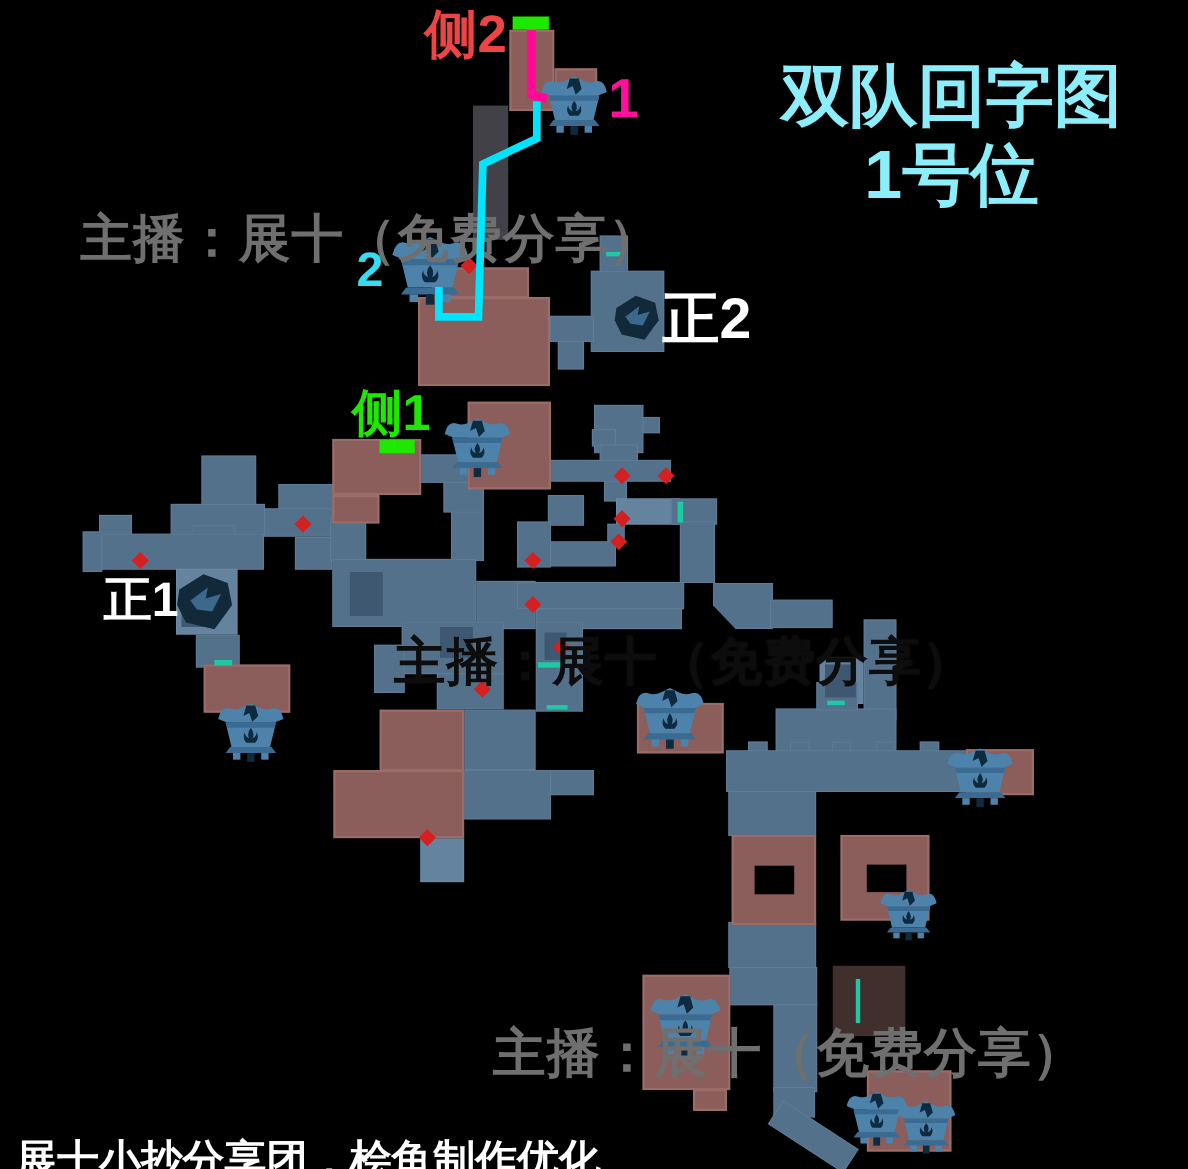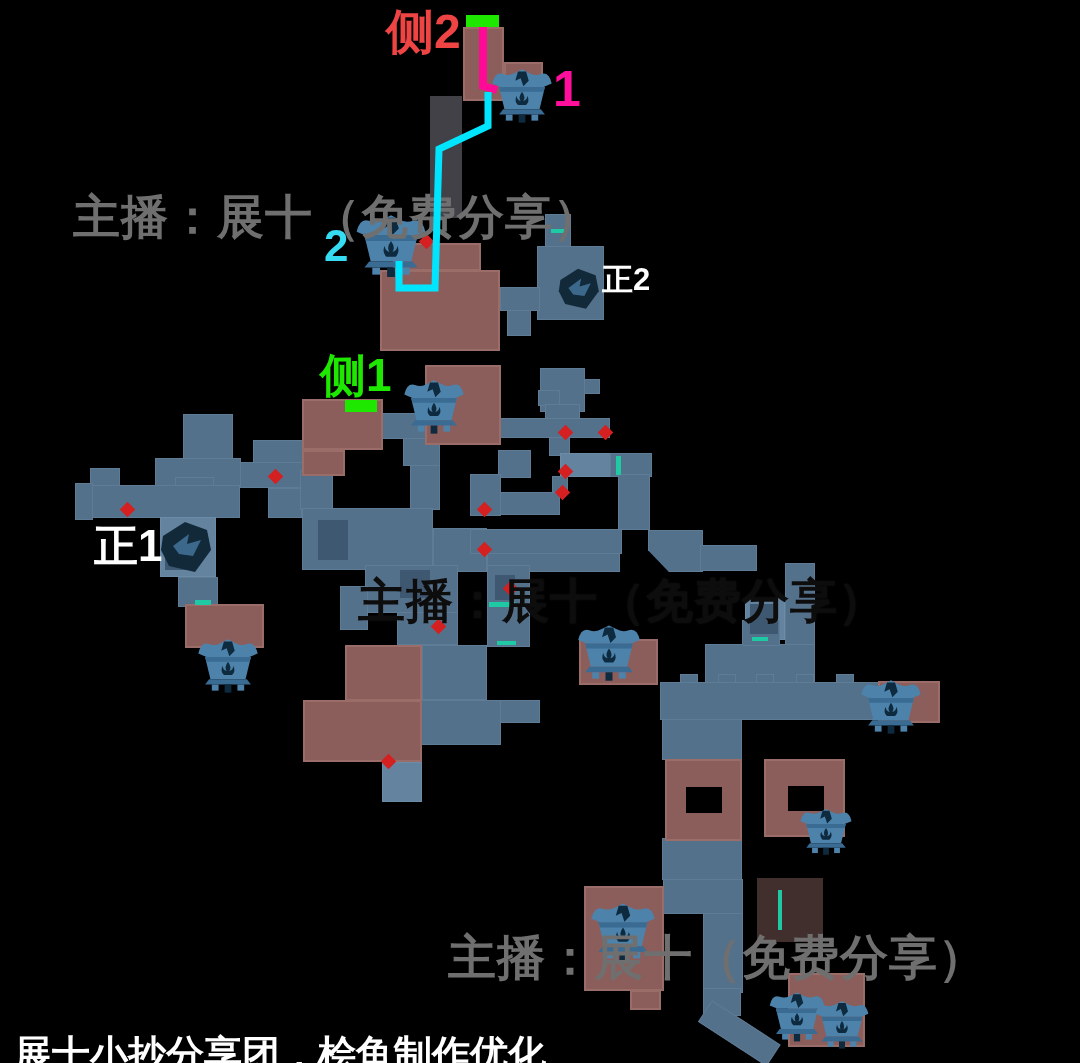--- a/index.html
+++ b/index.html
@@ -21,21 +21,21 @@
   .icon{position:absolute;z-index:8;overflow:visible;}
   #route-svg{position:absolute;left:0;top:0;z-index:16;pointer-events:none;}
   .wm{position:absolute;z-index:15;font-weight:bold;white-space:nowrap;letter-spacing:1px;font-family:Liberation Mono, monospace;}
   .wm-top{left:73px;top:186px;font-size:47px;color:var(--watermark-gray);}
   .wm-mid{left:358px;top:570px;font-size:47px;color:var(--watermark-dark);text-shadow:0 0 2px rgba(130,130,130,.18);}
   .wm-bottom{left:448px;top:926px;font-size:48px;color:var(--watermark-gray);}
   .label{position:absolute;z-index:20;font-weight:bold;white-space:nowrap;line-height:1;}
   .lbl-side2{left:386px;top:8px;font-size:48px;}
   .lbl-1{left:553px;top:64px;font-size:50px;}
   .lbl-2{left:324px;top:224px;font-size:44px;}
-  .lbl-main2{left:602px;top:264px;font-size:31px;}
+  .lbl-main2{left:602px;top:264px;font-size:52px;}
   .lbl-side1{left:320px;top:352px;font-size:46px;}
   .lbl-main1{left:94px;top:524px;font-size:44px;}
   .title{position:absolute;left:690px;top:52px;width:350px;z-index:20;text-align:center;
          font-size:62px;line-height:1.16;font-weight:800;color:var(--title-cyan);}
   .credit{position:absolute;left:14px;top:1029px;z-index:20;font-size:38px;font-weight:bold;
           color:var(--credit-white);white-space:nowrap;font-family:Liberation Mono, monospace;}
   #defs-svg{position:absolute;width:0;height:0;}
 </style>
 </head>
 <body>
@@ -216,20 +216,24 @@
       <polyline points="488,92 488,126 439,149 435,288 399,288 399,261" fill="none" stroke="#00e5ff" stroke-width="7" stroke-linejoin="miter"></polyline>
     </svg>
 
   <div class="label lbl-side2" style="color: #ef4444;">侧2</div>
   <div class="label lbl-1" style="color: rgb(255, 15, 155);">1</div>
   <div class="label lbl-2" style="color: rgb(53, 220, 242);">2</div>
   <div class="label lbl-main2" style="color: rgb(255, 255, 255);">正2</div>
   <div class="label lbl-side1" style="color: rgb(31, 232, 0);">侧1</div>
   <div class="label lbl-main1" style="color: rgb(255, 255, 255);">正1</div>
 
+  <div class="title">
+    <div>双队回字图</div>
+    <div>1号位</div>
+  </div>
 
   <div class="wm wm-top">主播：展十（免费分享）</div>
   <div class="wm wm-mid">主播：展十（免费分享）</div>
   <div class="wm wm-bottom">主播：展十（免费分享）</div>
 
   <div class="credit">展十小抄分享团，桧鱼制作优化</div>
 
 </div>
 
 </body></html>

